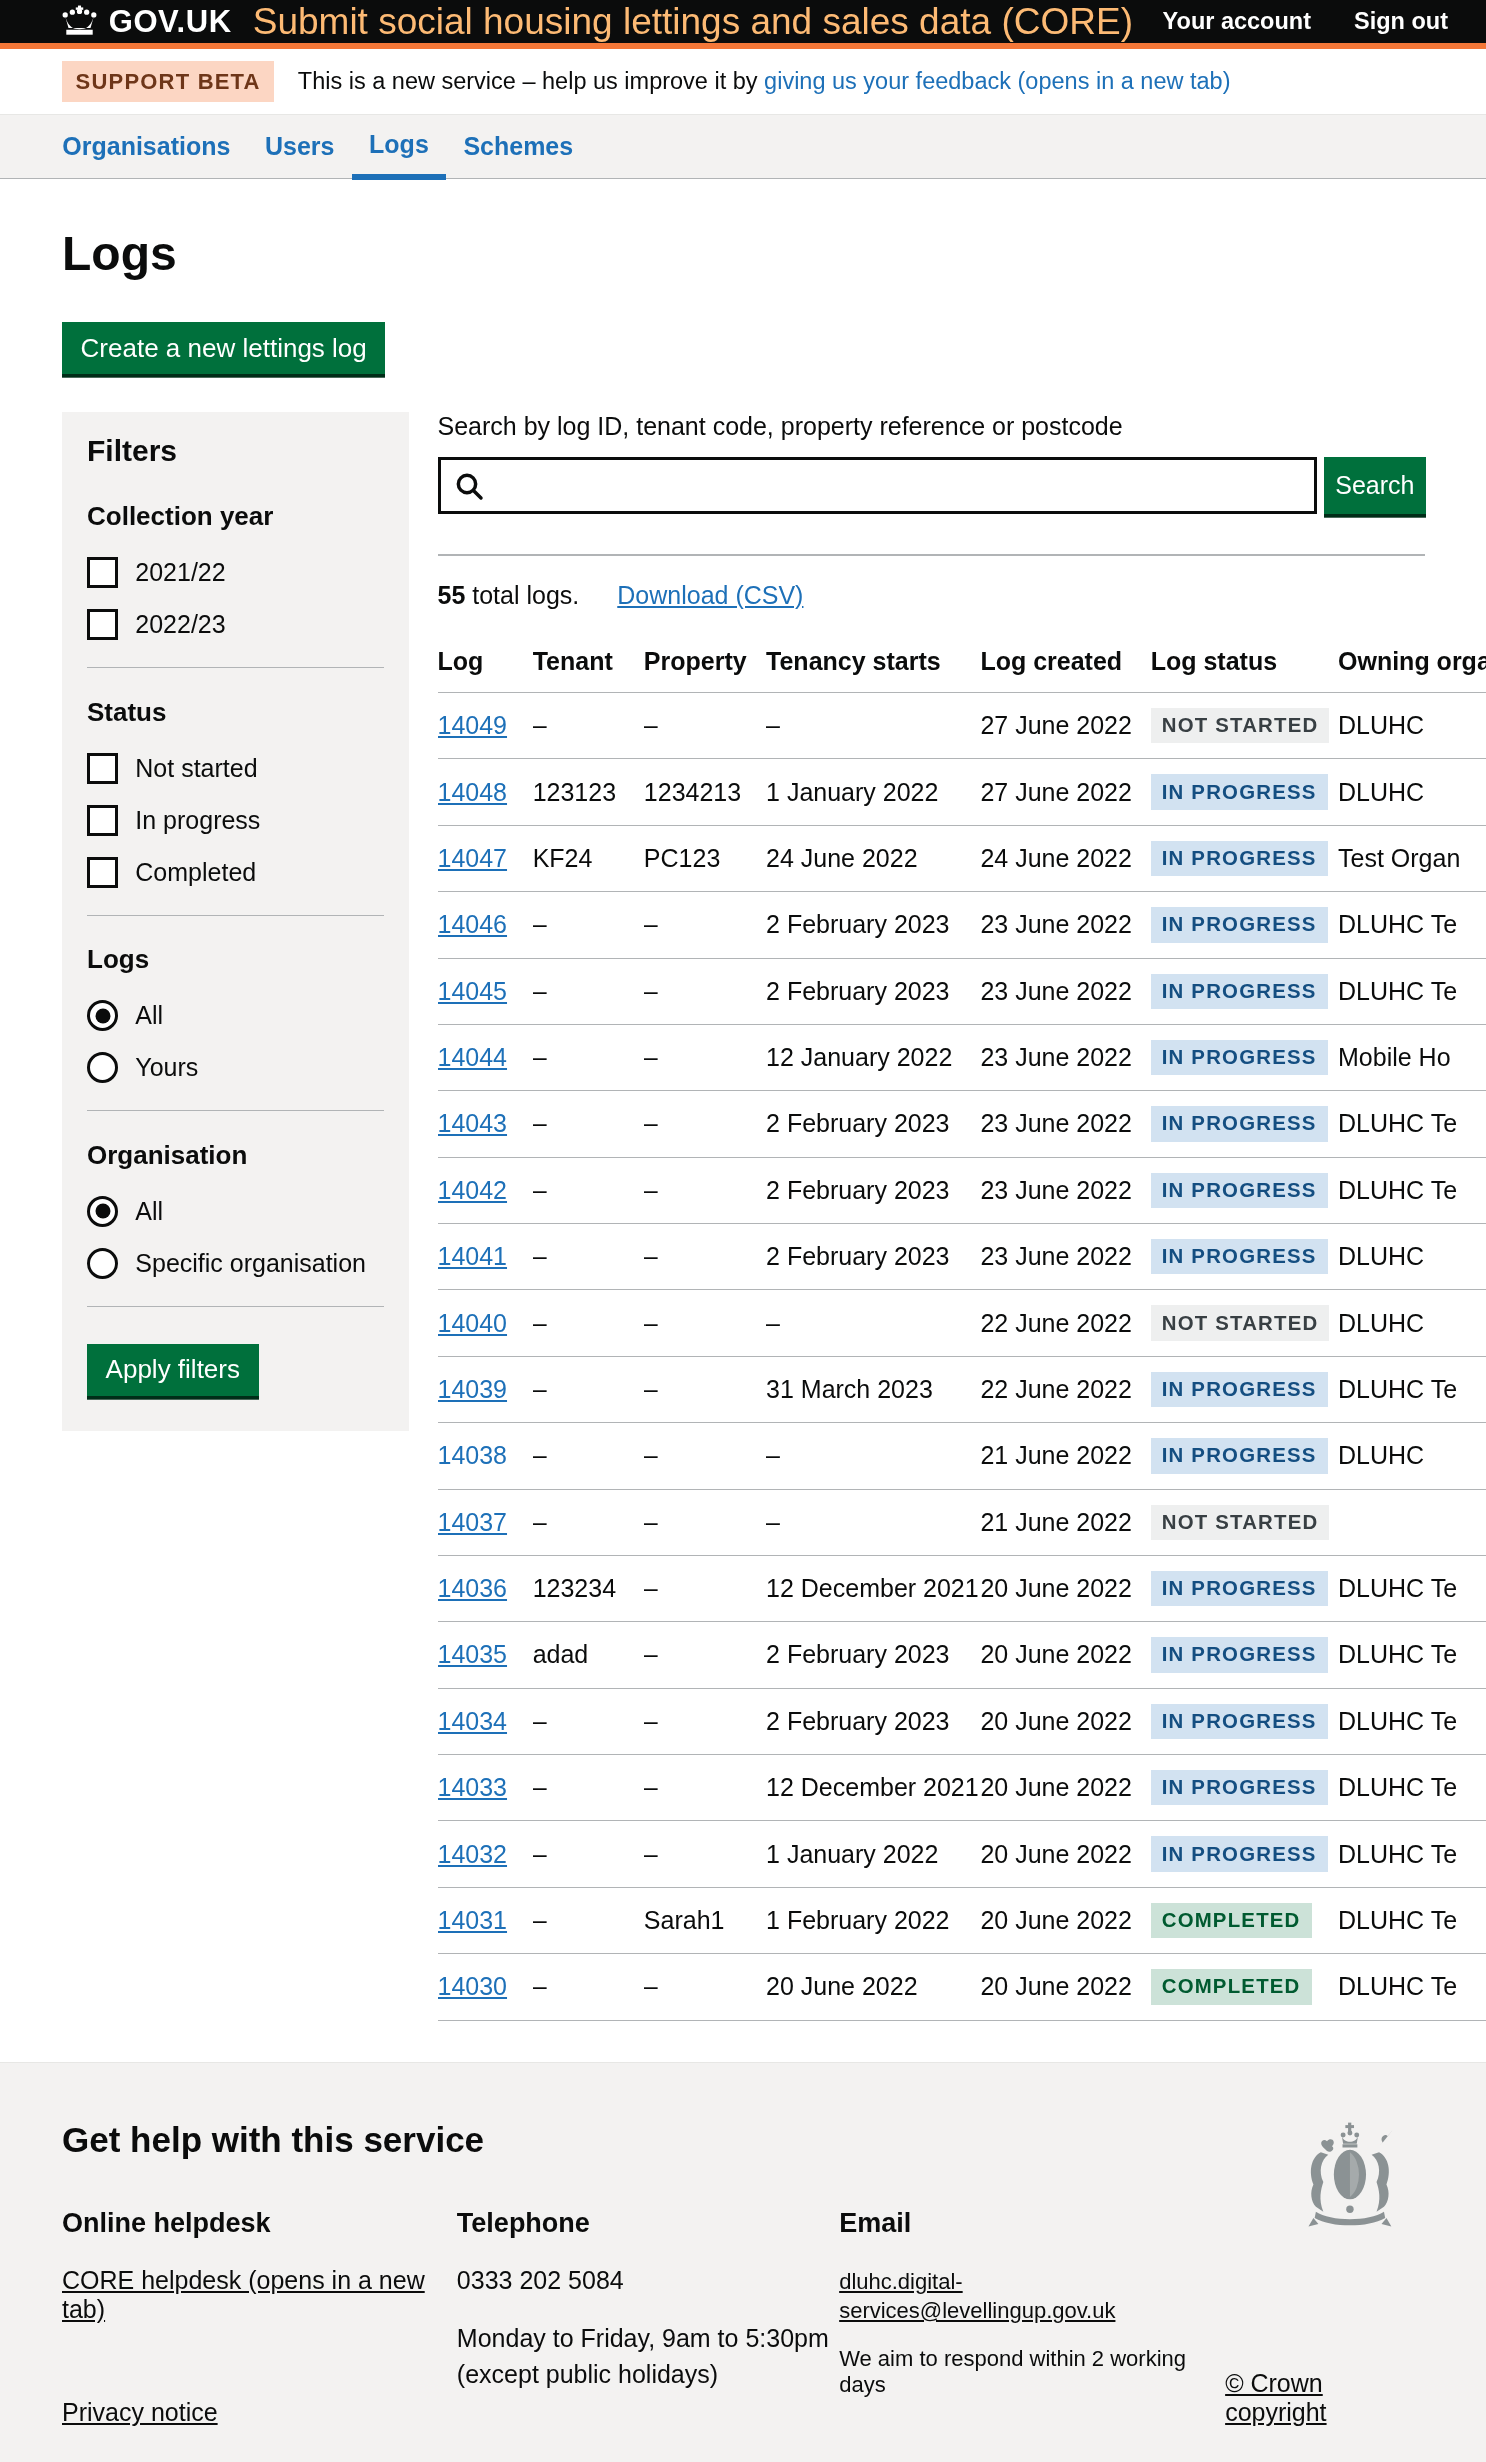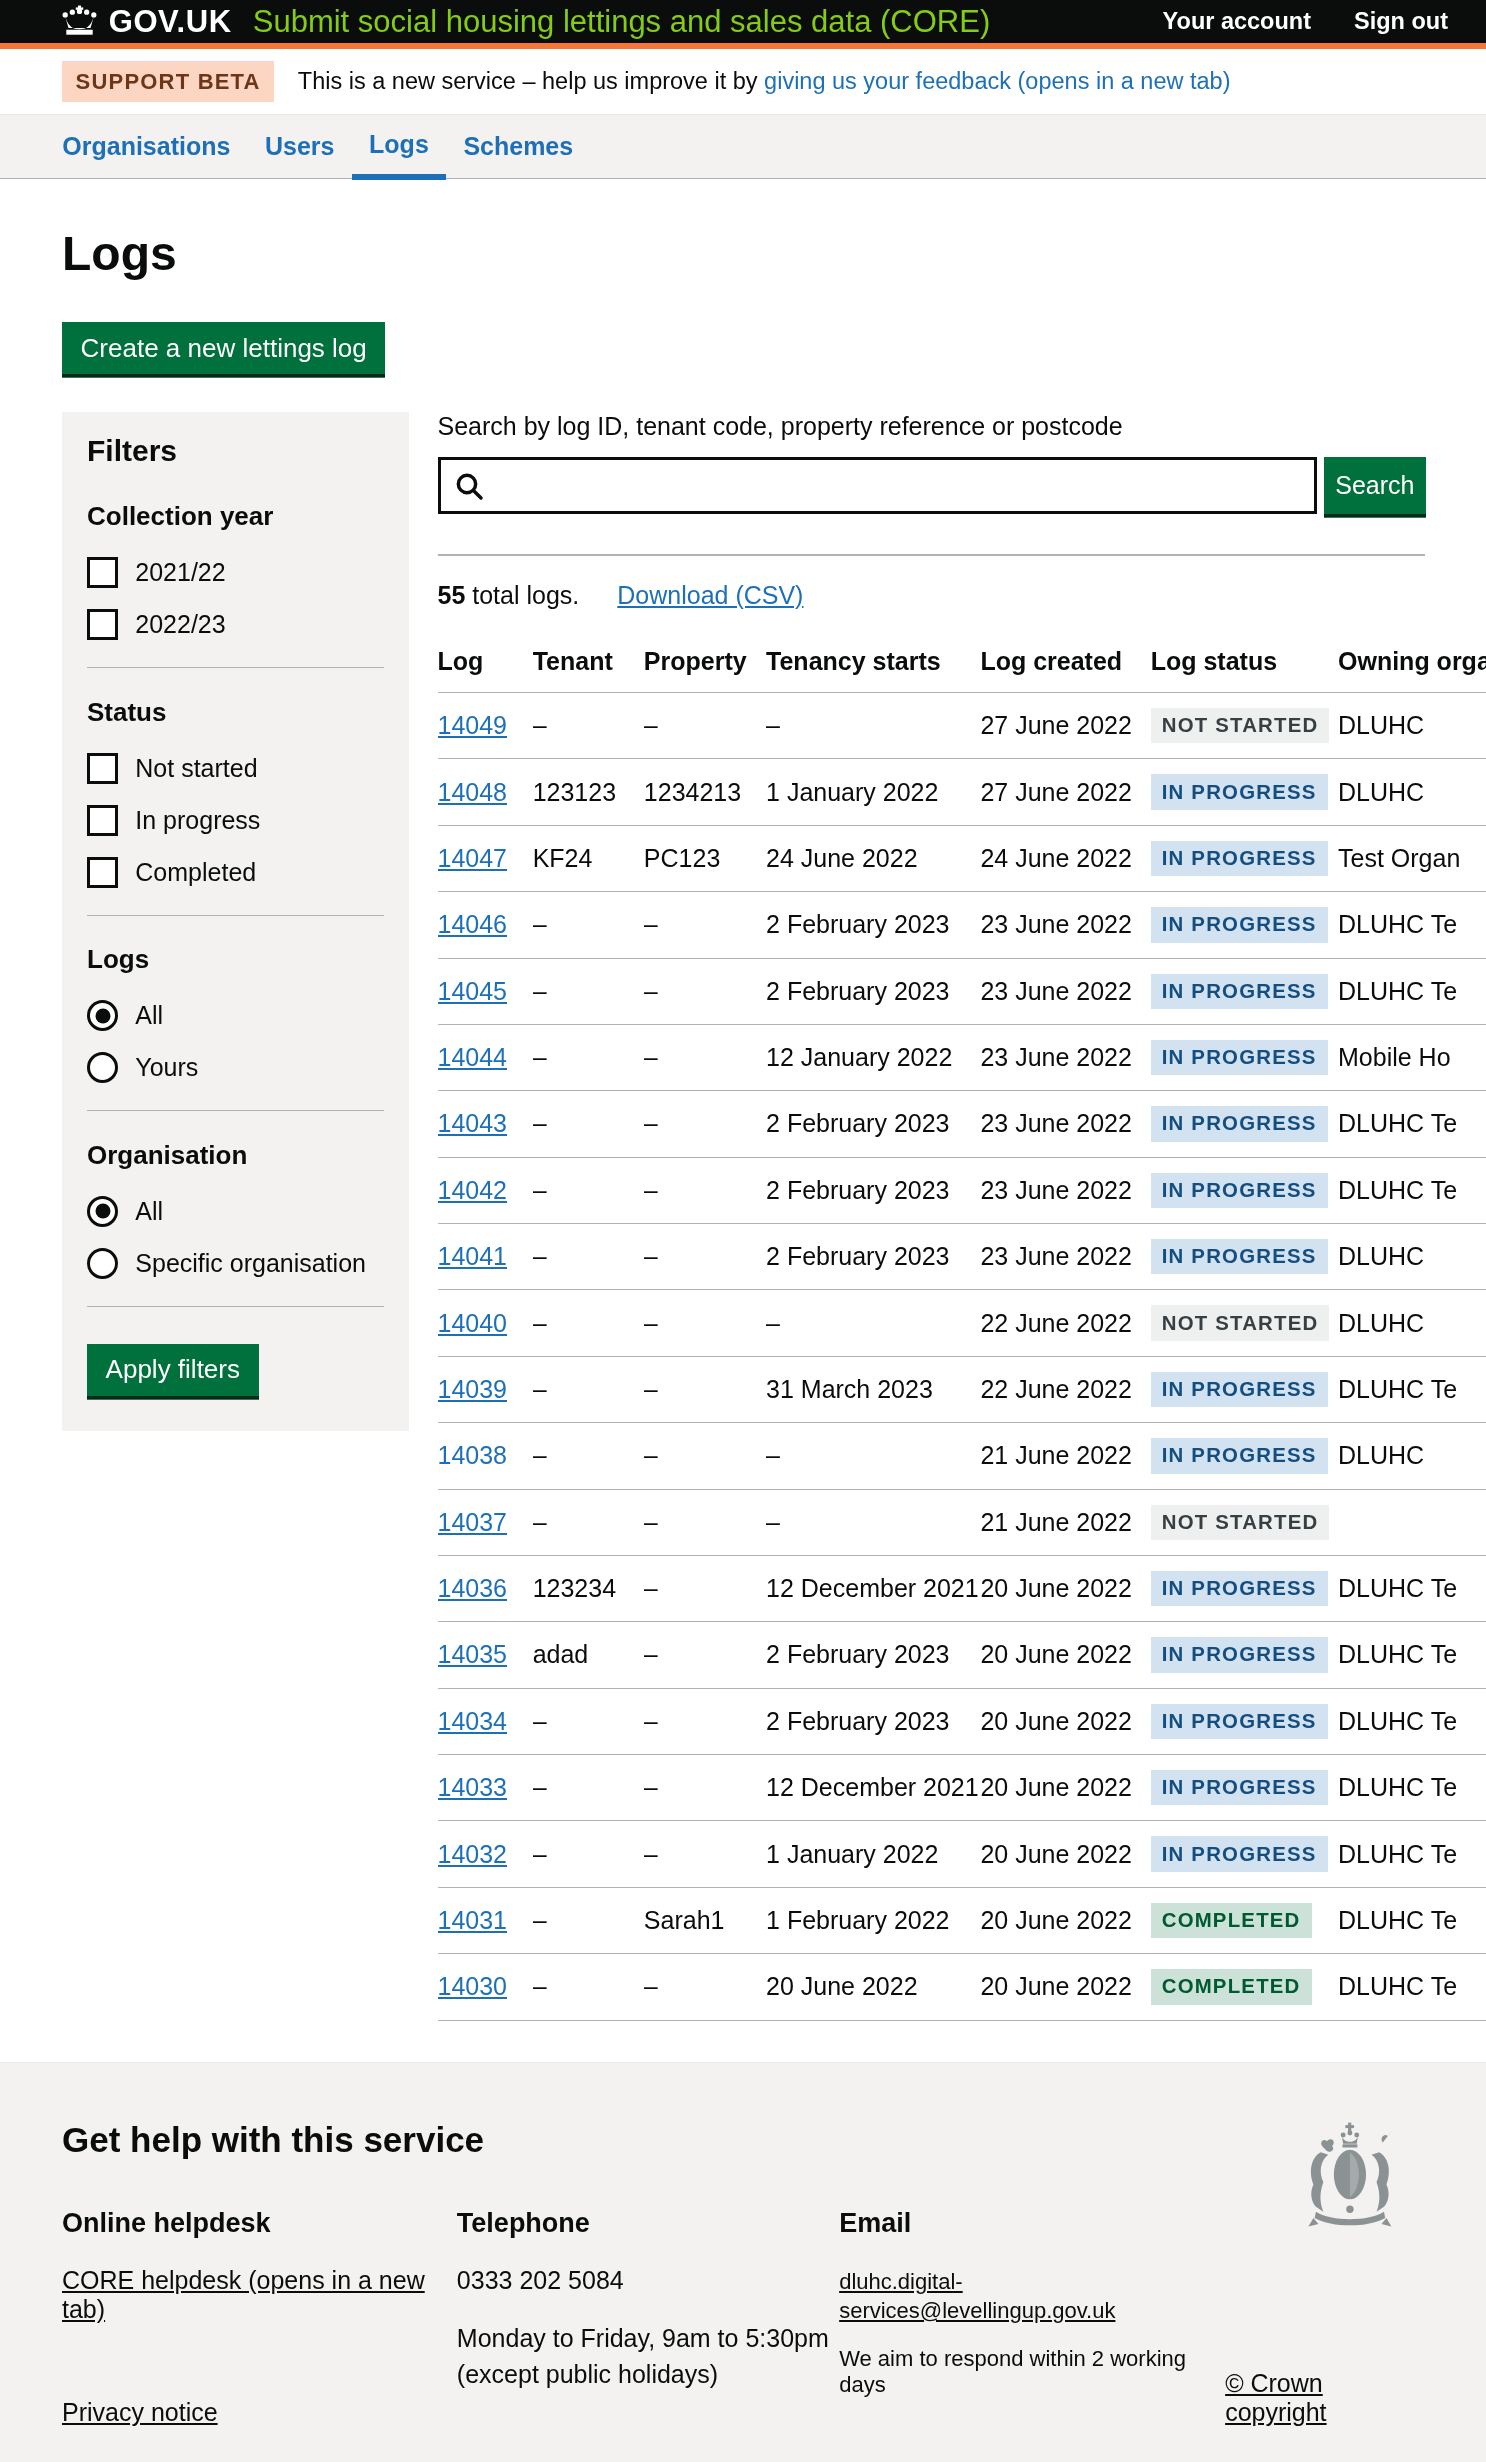--- a/index.html
+++ b/index.html
@@ -13,21 +13,21 @@
 
   
   .govuk-header {
     background:#0b0c0c; height:49px; border-bottom:6.2px solid #f47738;
     display:flex; align-items:center; justify-content:space-between;
     padding:0 38px 0 59px;
   }
   .header-left { display:flex; align-items:center; gap:21px; }
   .logo { display:flex; align-items:center; gap:8.7px; color:#ffffff;
           font-weight:bold; font-size:31px; letter-spacing:0.6px; }
-  .service-name { color:#84cc16; font-size:31px; font-weight:400; }
+  .service-name { color:#fdba74; font-size:37px; font-weight:400; }
   .header-links { display:flex; gap:43px; }
   .header-links a { color:#ffffff; font-size:23.5px; font-weight:bold; text-decoration:none; }
 
   
   .phase-banner {
     background:#ffffff; height:66px; display:flex; align-items:center;
     padding:0 62px; border-bottom:0.6px solid #e7e7e5;
   }
   .beta-tag {
     background:#fcd6c3; color:#6e3619; font-weight:bold; font-size:22px;

